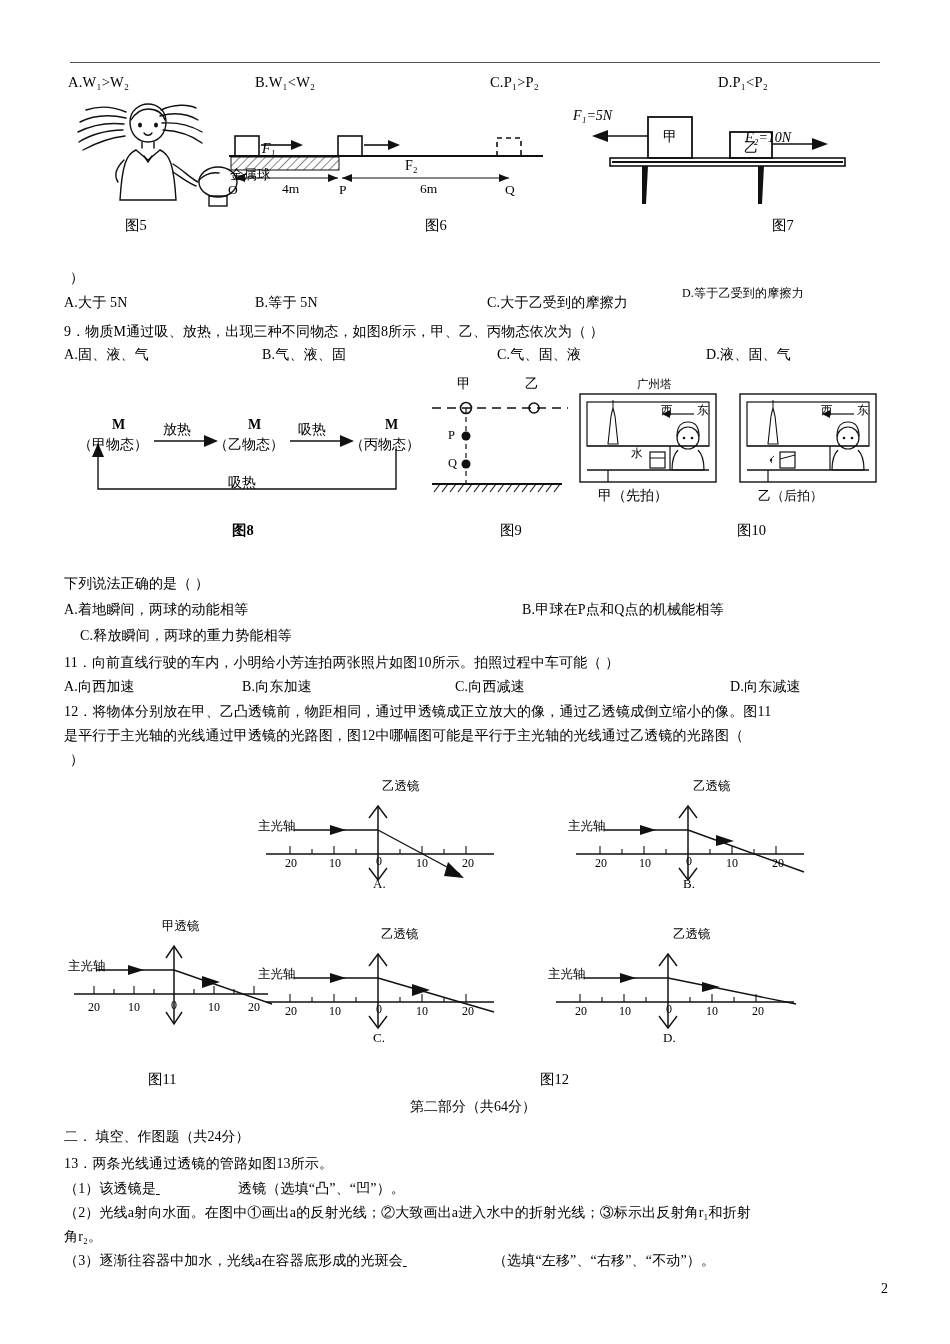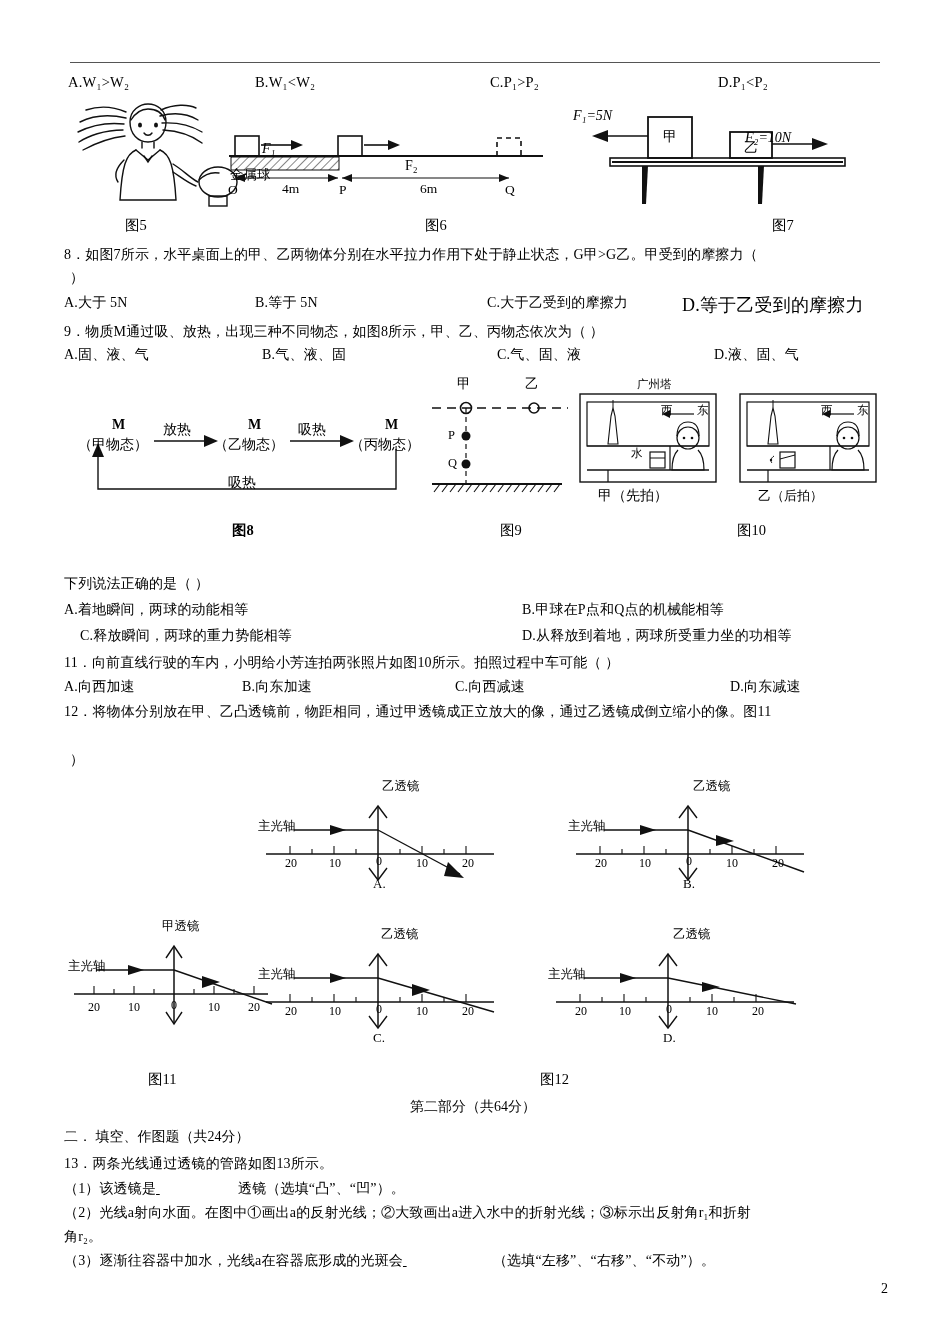--- a/index.html
+++ b/index.html
@@ -177,32 +177,31 @@
   </div>
   <div class="cap" style="left:573px; top:108px; font-size:14px; font-style:italic;">F₁=5N</div>
   <div class="cap" style="left:745px; top:110px; font-size:14px; font-style:italic;margin-top:20px;">F₂=10N</div>
   <div class="cap" style="left:663px; top:128px; font-size:14px;">甲</div>
   <div class="cap" style="left:744px; top:139px; font-size:14px;">乙</div>
 
   <div class="cap" style="left:125px; top:216px;">图5</div>
   <div class="cap" style="left:425px; top:216px;">图6</div>
   <div class="cap" style="left:772px; top:216px;">图7</div>
 
-  <div class="body-text" style="left:64px; top:243px; font-size:14px;">8．如图7所示，水平桌面上的甲、乙两物体分别在水平拉力作用下处于静止状态，G甲&gt;G乙。甲受到的摩擦力（</div>
   <div class="body-text" style="left:70px; top:266px; font-size:14px;">）</div>
   <div class="txt" style="left:64px; top:292px; font-size:14px;">A.大于 5N</div>
   <div class="txt" style="left:255px; top:292px; font-size:14px;">B.等于 5N</div>
   <div class="txt" style="left:487px; top:292px; font-size:14px;">C.大于乙受到的摩擦力</div>
-  <div class="txt" style="left:682px; top:292px; font-size:18px;">D.等于乙受到的摩擦力</div>
+  <div class="txt" style="left:682px; top:284px; font-size:12px;">D.等于乙受到的摩擦力</div>
 
   <div class="body-text" style="left:64px; top:320px; font-size:14px;">9．物质M通过吸、放热，出现三种不同物态，如图8所示，甲、乙、丙物态依次为（    ）</div>
   <div class="txt" style="left:64px; top:344px; font-size:14px;">A.固、液、气</div>
   <div class="txt" style="left:262px; top:344px; font-size:14px;">B.气、液、固</div>
   <div class="txt" style="left:497px; top:344px; font-size:14px;">C.气、固、液</div>
-  <div class="txt" style="left:706px; top:344px; font-size:14px;margin-left:8px;">D.液、固、气</div>
+  <div class="txt" style="left:706px; top:344px; font-size:14px;">D.液、固、气</div>
 
   <div class="fig" style="left:78px; top:405px;">
     <svg width="350" height="98" viewBox="0 0 350 98">
 
       <line x1="76" y1="36" x2="126" y2="36" class="ink" stroke-width="1.4"></line>
       <polygon points="126,30 140,36 126,42" class="inkf"></polygon>
 
       <line x1="212" y1="36" x2="262" y2="36" class="ink" stroke-width="1.4"></line>
       <polygon points="262,30 276,36 262,42" class="inkf"></polygon>
 
@@ -326,29 +325,29 @@
   <div class="cap" style="left:758px; top:487px; font-size:13px;">乙（后拍）</div>
 
   <div class="cap" style="left:232px; top:521px;font-weight:bold;">图8</div>
   <div class="cap" style="left:500px; top:521px;">图9</div>
   <div class="cap" style="left:697px; top:521px;margin-left:40px;">图10</div>
 
   <div class="body-text" style="left:64px; top:572px; font-size:14px;">下列说法正确的是（    ）</div>
   <div class="txt" style="left:64px; top:599px; font-size:14px;">A.着地瞬间，两球的动能相等</div>
   <div class="txt" style="left:522px; top:599px; font-size:14px;">B.甲球在P点和Q点的机械能相等</div>
   <div class="txt" style="left:80px; top:625px; font-size:14px;">C.释放瞬间，两球的重力势能相等</div>
-  <div class="txt" style="left:522px; top:625px; font-size:14px;">D.从释放到着地，两球所受重力坐的功相等</div>
 
   <div class="body-text" style="left:64px; top:651px; font-size:14px;">11．向前直线行驶的车内，小明给小芳连拍两张照片如图10所示。拍照过程中车可能（     ）</div>
   <div class="txt" style="left:64px; top:676px; font-size:14px;">A.向西加速</div>
   <div class="txt" style="left:242px; top:676px; font-size:14px;">B.向东加速</div>
   <div class="txt" style="left:455px; top:676px; font-size:14px;">C.向西减速</div>
   <div class="txt" style="left:730px; top:676px; font-size:14px;">D.向东减速</div>
 
   <div class="body-text" style="left:64px; top:700px; font-size:14px;">12．将物体分别放在甲、乙凸透镜前，物距相同，通过甲透镜成正立放大的像，通过乙透镜成倒立缩小的像。图11</div>
+  <div class="body-text" style="left:64px; top:724px; font-size:14px;">是平行于主光轴的光线通过甲透镜的光路图，图12中哪幅图可能是平行于主光轴的光线通过乙透镜的光路图（</div>
   <div class="body-text" style="left:70px; top:748px; font-size:14px;">）</div>
 
   <div class="fig" style="left:258px; top:800px;">
     <svg width="240" height="85" viewBox="0 0 240 85">
 
       <line x1="8" y1="54" x2="236" y2="54" class="ink" stroke-width="1.3"></line>
 
       <g class="ink" stroke-width="1.1">
         <line x1="32" y1="46" x2="32" y2="54"></line>
           <line x1="54" y1="49" x2="54" y2="54"></line>

